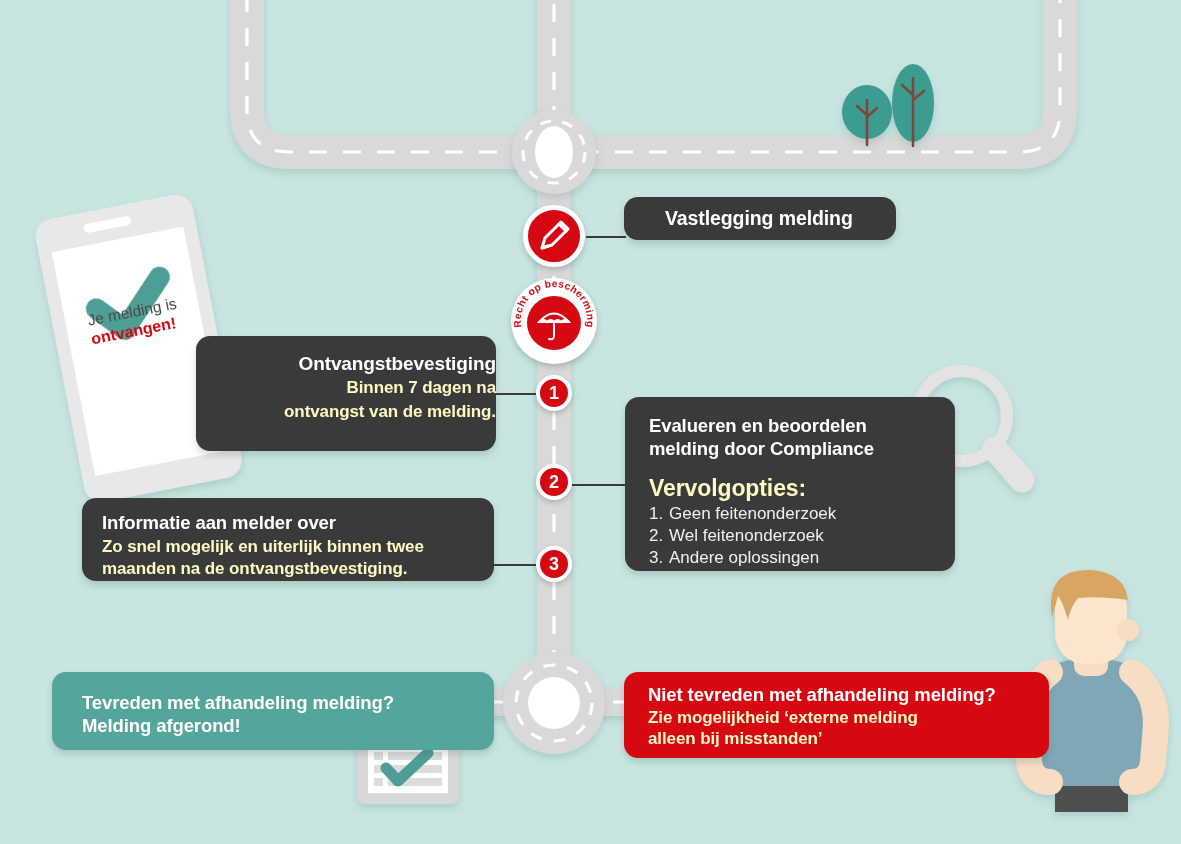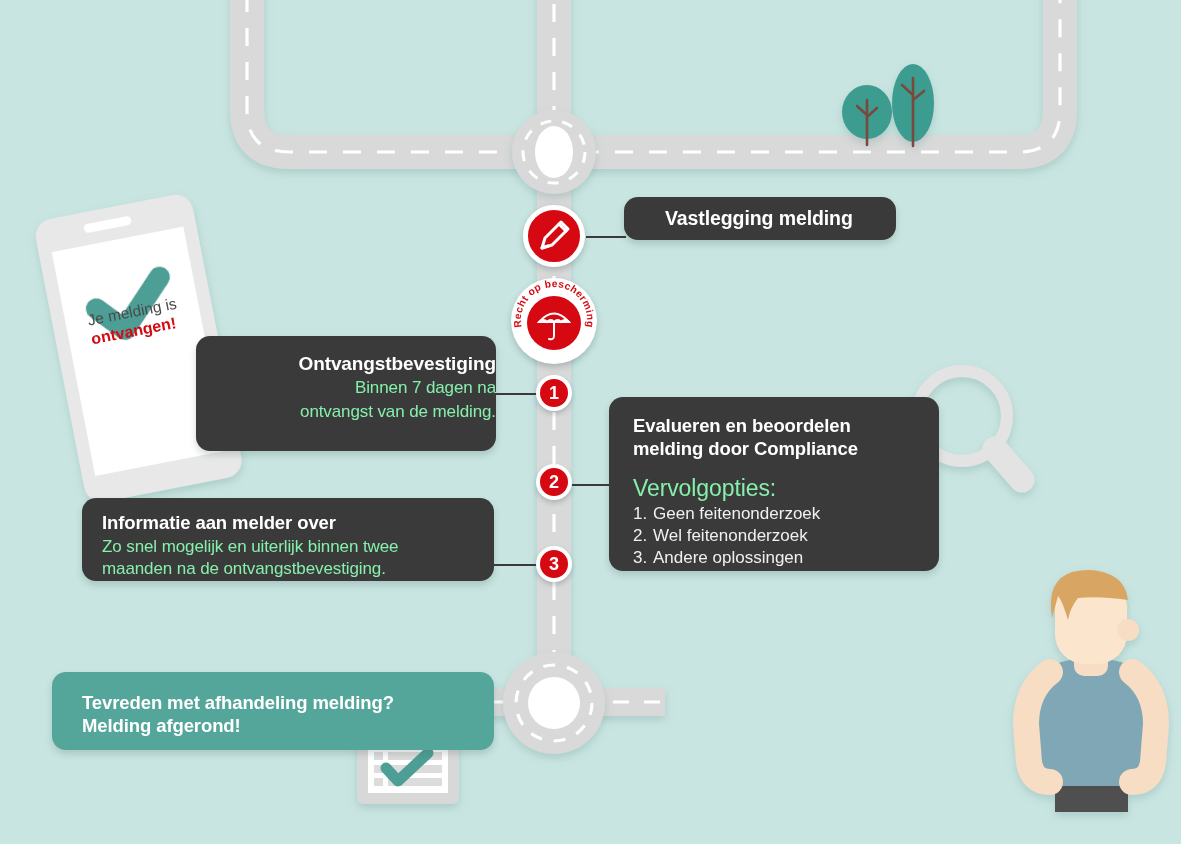--- a/index.html
+++ b/index.html
@@ -22,34 +22,35 @@
   }
   .card.dark{background:#3a3a3a;}
   .card.teal{background:#55a69a;}
   .card.red{background:#d60812;}
   .card .title{
     color:#ffffff;font-weight:bold;
     line-height:1.22;
     letter-spacing:-.1px;
   }
   .card .body{
-    color:#86efac;
+    color:#fef9c3;
     line-height:1.26;
     letter-spacing:-.1px;
+    font-weight:bold;
   }
 
   
   #card-vastlegging{left:624px;top:197px;width:272px;height:43px;display:flex;align-items:center;}
   #card-vastlegging .title{font-size:19.5px;margin-left:41px;}
 
   #card-ontvangst{left:196px;top:336px;width:300px;height:115px;padding:16px 0 0 38px;text-align:right;}
   #card-ontvangst .title{font-size:19px;}
   #card-ontvangst .body{font-size:17px;margin-top:2px;}
 
-  #card-evalueren{left:609px;top:397px;width:330px;height:174px;padding:18px 0 0 24px;}
+  #card-evalueren{left:625px;top:397px;width:330px;height:174px;padding:18px 0 0 24px;}
   #card-evalueren .title{font-size:18.5px;}
   #card-evalueren .body{font-size:23px;margin-top:14px;}
   #card-evalueren ol{margin:0;padding:0;list-style:none;}
   #card-evalueren ol li{font-size:17px;color:#f0f0f0;line-height:1.29;}
   #card-evalueren ol li .num{display:inline-block;width:20px;}
 
   #card-informatie{left:82px;top:498px;width:412px;height:83px;padding:14px 0 0 20px;}
   #card-informatie .title{font-size:18.5px;}
   #card-informatie .body{font-size:17px;margin-top:1px;}
 
@@ -225,20 +226,25 @@
     <div class="title">Informatie aan melder over</div>
     <div class="body">Zo snel mogelijk en uiterlijk binnen twee</div>
     <div class="body">maanden na de ontvangstbevestiging.</div>
   </div>
 
   <div class="card teal" id="card-tevreden">
     <div class="title">Tevreden met afhandeling melding?</div>
     <div class="title">Melding afgerond!</div>
   </div>
 
+  <div class="card red" id="card-niettevreden">
+    <div class="title">Niet tevreden met afhandeling melding?</div>
+    <div class="body">Zie mogelijkheid ‘externe melding</div>
+    <div class="body">alleen bij misstanden’</div>
+  </div>
 
   <div class="marker num" id="marker-1">
     <span>1</span>
   </div>
   <div class="marker num" id="marker-2">
     <span>2</span>
   </div>
   <div class="marker num" id="marker-3">
     <span>3</span>
   </div>

